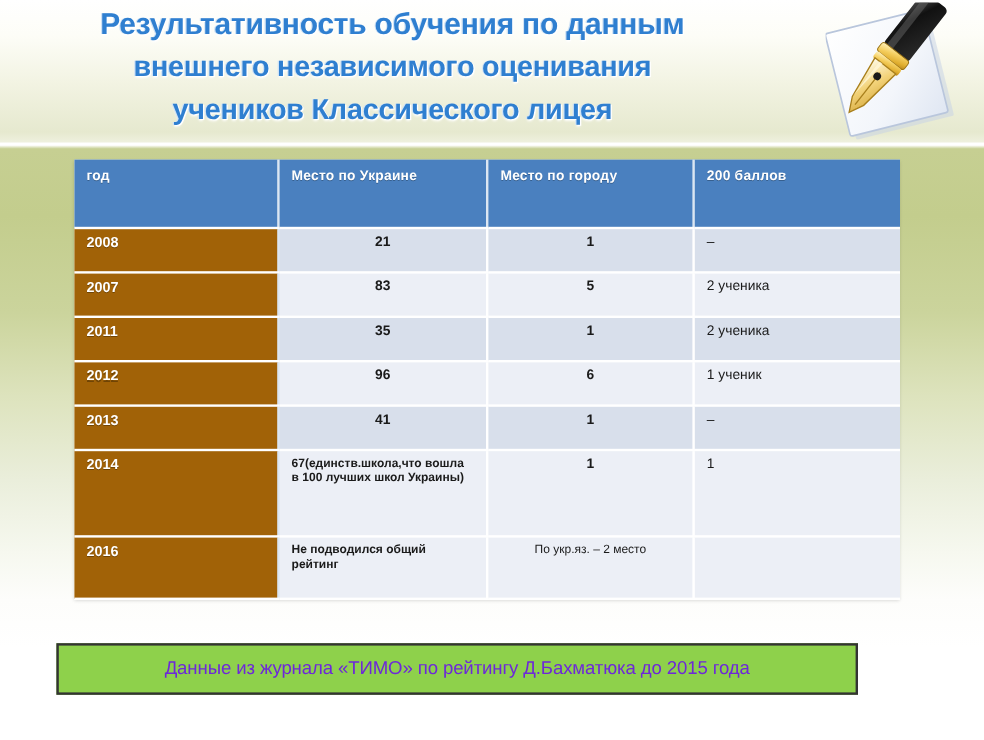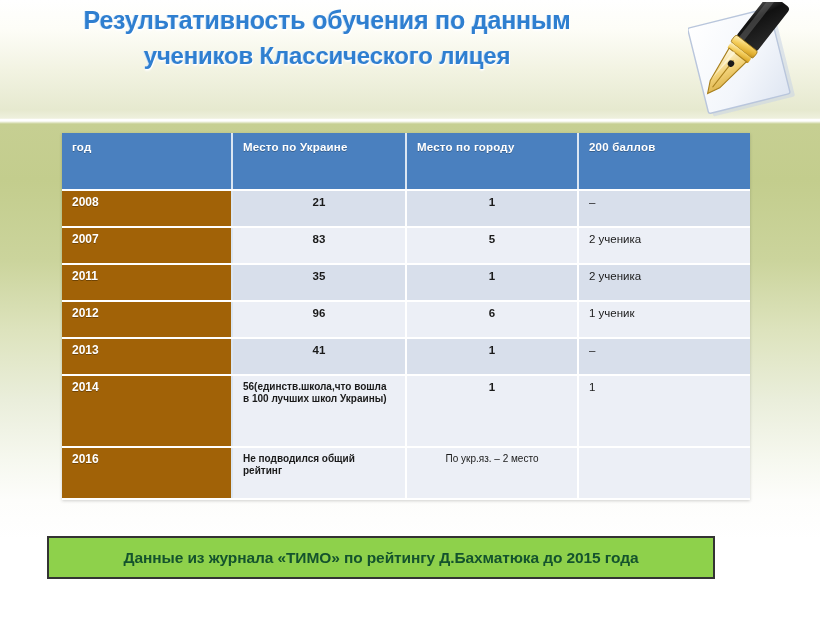--- a/index.html
+++ b/index.html
@@ -120,33 +120,34 @@
 
   
   .banner{
     position:absolute;left:47px;top:536px;width:668px;height:43px;
     background:#8ed14b;
     border:2px solid #333333;
     box-sizing:border-box;
     display:flex;align-items:center;justify-content:center;
   }
   .banner-text{
-    font-size:15.5px;font-weight:bold;color:#14532d;
+    font-size:15.5px;font-weight:normal;color:#6d28d9;
     letter-spacing:-0.1px;white-space:nowrap;
   }
 </style>
 </head>
 <body>
 
 <div class="slide">
 
   <div class="divider"></div>
 
   <div class="title">
     <span class="ln ln1">Результативность обучения по данным</span>
+    <span class="ln ln2">внешнего независимого оценивания</span>
     <span class="ln ln3">учеников Классического лицея</span>
   </div>
 
   <div class="clipart">
     <svg width="126" height="120" viewBox="0 0 126 120" xmlns="http://www.w3.org/2000/svg">
       <defs>
         <linearGradient id="paperG" x1="0" y1="0" x2="1" y2="1">
           <stop offset="0%" stop-color="#ffffff"></stop>
           <stop offset="60%" stop-color="#f3f6fb"></stop>
           <stop offset="100%" stop-color="#dfe6f2"></stop>
@@ -239,21 +240,21 @@
         <tr class="r-2013 odd">
           <td class="year">2013</td>
           <td class="data ctr">41</td>
           <td class="data ctr">1</td>
           <td class="data lft">–</td>
         </tr>
 
         <tr class="r-2014 even">
           <td class="year">2014</td>
           <td class="data small">
-            <span class="nbsp-line">56(единств.школа,что вошла</span>
+            <span class="nbsp-line">67(единств.школа,что вошла</span>
             <span class="nbsp-line">в 100 лучших школ Украины)</span>
           </td>
           <td class="data ctr">1</td>
           <td class="data lft">1</td>
         </tr>
 
 
         <tr class="r-2016 even">
           <td class="year">2016</td>
           <td class="data small">

